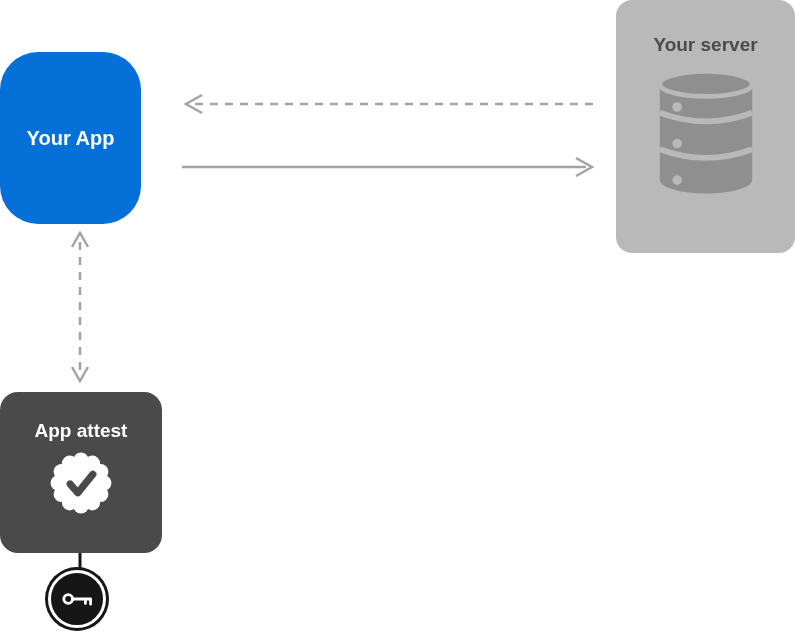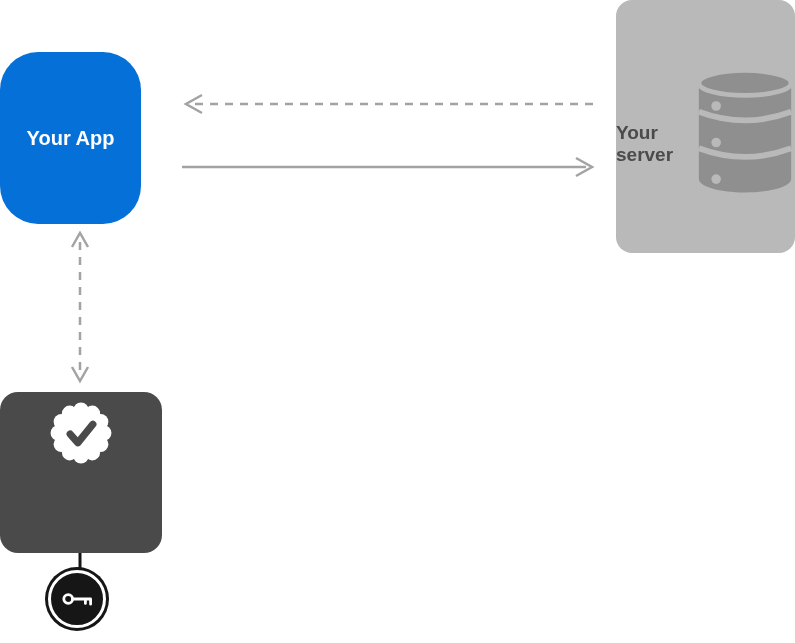--- a/index.html
+++ b/index.html
@@ -32,21 +32,21 @@
     color: var(--app-text, #ffffff);
     font-size: 20px; font-weight: 700;
   }
 
   
   .server-box {
     left: 616px; top: 0;
     width: 179px; height: 253px;
     background: var(--server-box, #B9B9B9);
     border-radius: 16px;
-    display: flex; flex-direction: row; align-items: center;
+    display: flex; flex-direction: column; align-items: center;
   }
   .server-title {
     margin-top: 34px;
     color: var(--server-title, #4B4B4B);
     font-size: 19px; font-weight: 700;
   }
   .server-icon-wrap { margin-top: 12px; color: var(--server-icon, #8F8F8F); }
 
   
   .attest-box {
@@ -118,20 +118,21 @@
         <path d="M4,46 Q52,64 100,46" fill="none" stroke="var(--server-box, #B9B9B9)" stroke-width="6"></path>
         <path d="M4,84 Q52,102 100,84" fill="none" stroke="var(--server-box, #B9B9B9)" stroke-width="6"></path>
         <circle cx="22" cy="40" r="5" fill="var(--server-box, #B9B9B9)"></circle>
         <circle cx="22" cy="78" r="5" fill="var(--server-box, #B9B9B9)"></circle>
         <circle cx="22" cy="116" r="5" fill="var(--server-box, #B9B9B9)"></circle>
       </svg>
     </span>
   </div>
 
   <div class="node attest-box">
+    <span class="attest-label">App attest</span>
     <span class="badge-wrap">
       <svg width="66" height="66" viewBox="0 0 64 64">
         <g fill="currentColor">
           <circle cx="32" cy="32" r="22"></circle>
           <circle cx="54" cy="32" r="7.5"></circle>
           <circle cx="51.05" cy="43" r="7.5"></circle>
           <circle cx="43" cy="51.05" r="7.5"></circle>
           <circle cx="32" cy="54" r="7.5"></circle>
           <circle cx="21" cy="51.05" r="7.5"></circle>
           <circle cx="12.95" cy="43" r="7.5"></circle>

